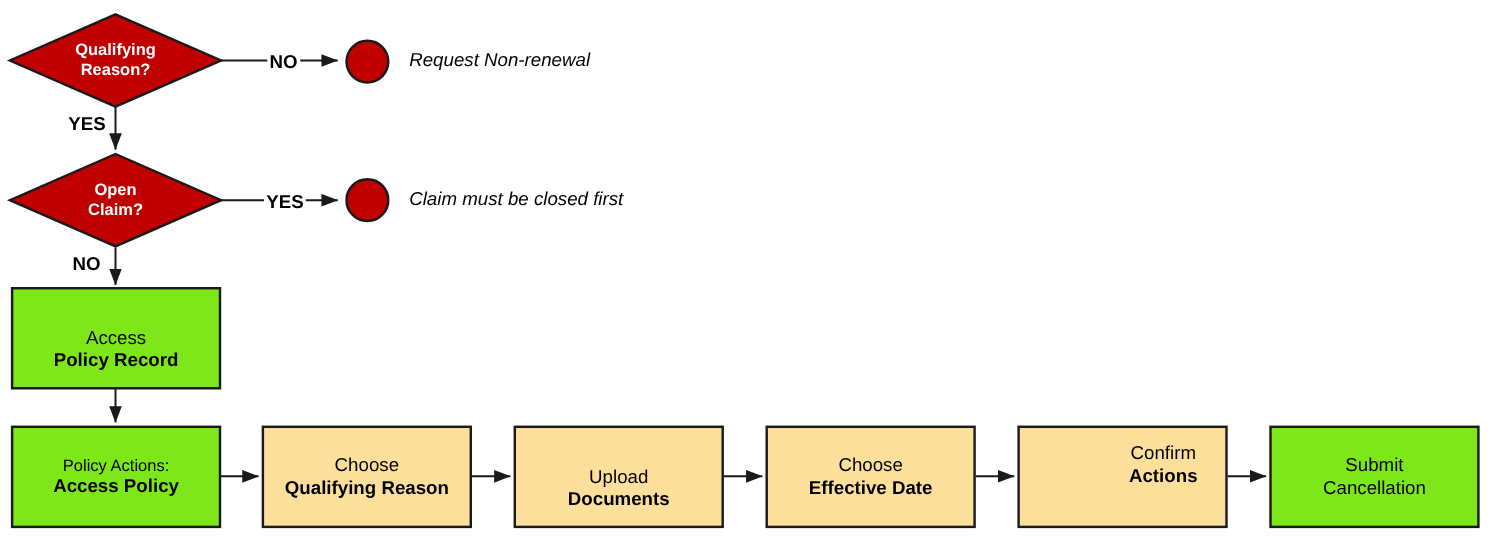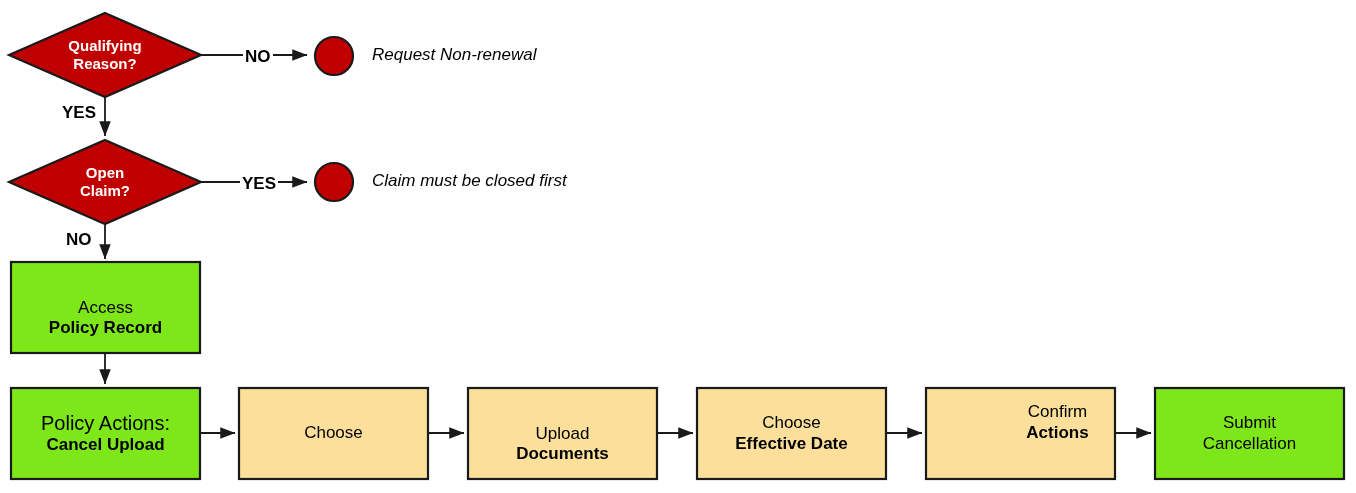--- a/index.html
+++ b/index.html
@@ -46,21 +46,21 @@
     color: #ffffff;
     font-size: 15px;
     font-weight: bold;
   }
   
   .box-label {
     color: #000000;
     font-size: 17px;
   }
   .box-label .small {
-    font-size: 20px;
+    font-size: 15px;
     font-weight: normal;
   }
   
   .edge-label {
     position: absolute;
     z-index: 3;
     color: #000000;
     font-size: 17px;
     font-weight: bold;
     background: #ffffff;
@@ -169,25 +169,26 @@
 
   <div class="annotation" style="left:372px; top:45px;">Request Non-renewal</div>
 
   <div class="node-label box-label" style="left:11px; top:262px; width:189px; height:112px;">
     <span class="line-reg">Access</span>
     <span class="line-bold">Policy Record</span>
   </div>
 
   <div class="node-label box-label" style="left:11px; top:388px; width:189px; height:91px;">
     <span class="small">Policy Actions:</span>
-    <span class="line-bold">Cancel Upload</span>
+    <span class="line-bold">Access Policy</span>
   </div>
 
   <div class="node-label box-label" style="left:239px; top:388px; width:189px; height:91px;">
     <span class="line-reg">Choose</span>
+    <span class="line-bold">Qualifying Reason</span>
   </div>
 
   <div class="node-label box-label" style="left:468px; top:388px; width:189px; height:112px;border-radius:32px;">
     <span class="line-reg">Upload</span>
     <span class="line-bold">Documents</span>
   </div>
 
   <div class="node-label box-label" style="left:697px; top:388px; width:189px; height:91px;">
     <span class="line-reg">Choose</span>
     <span class="line-bold">Effective Date</span>

